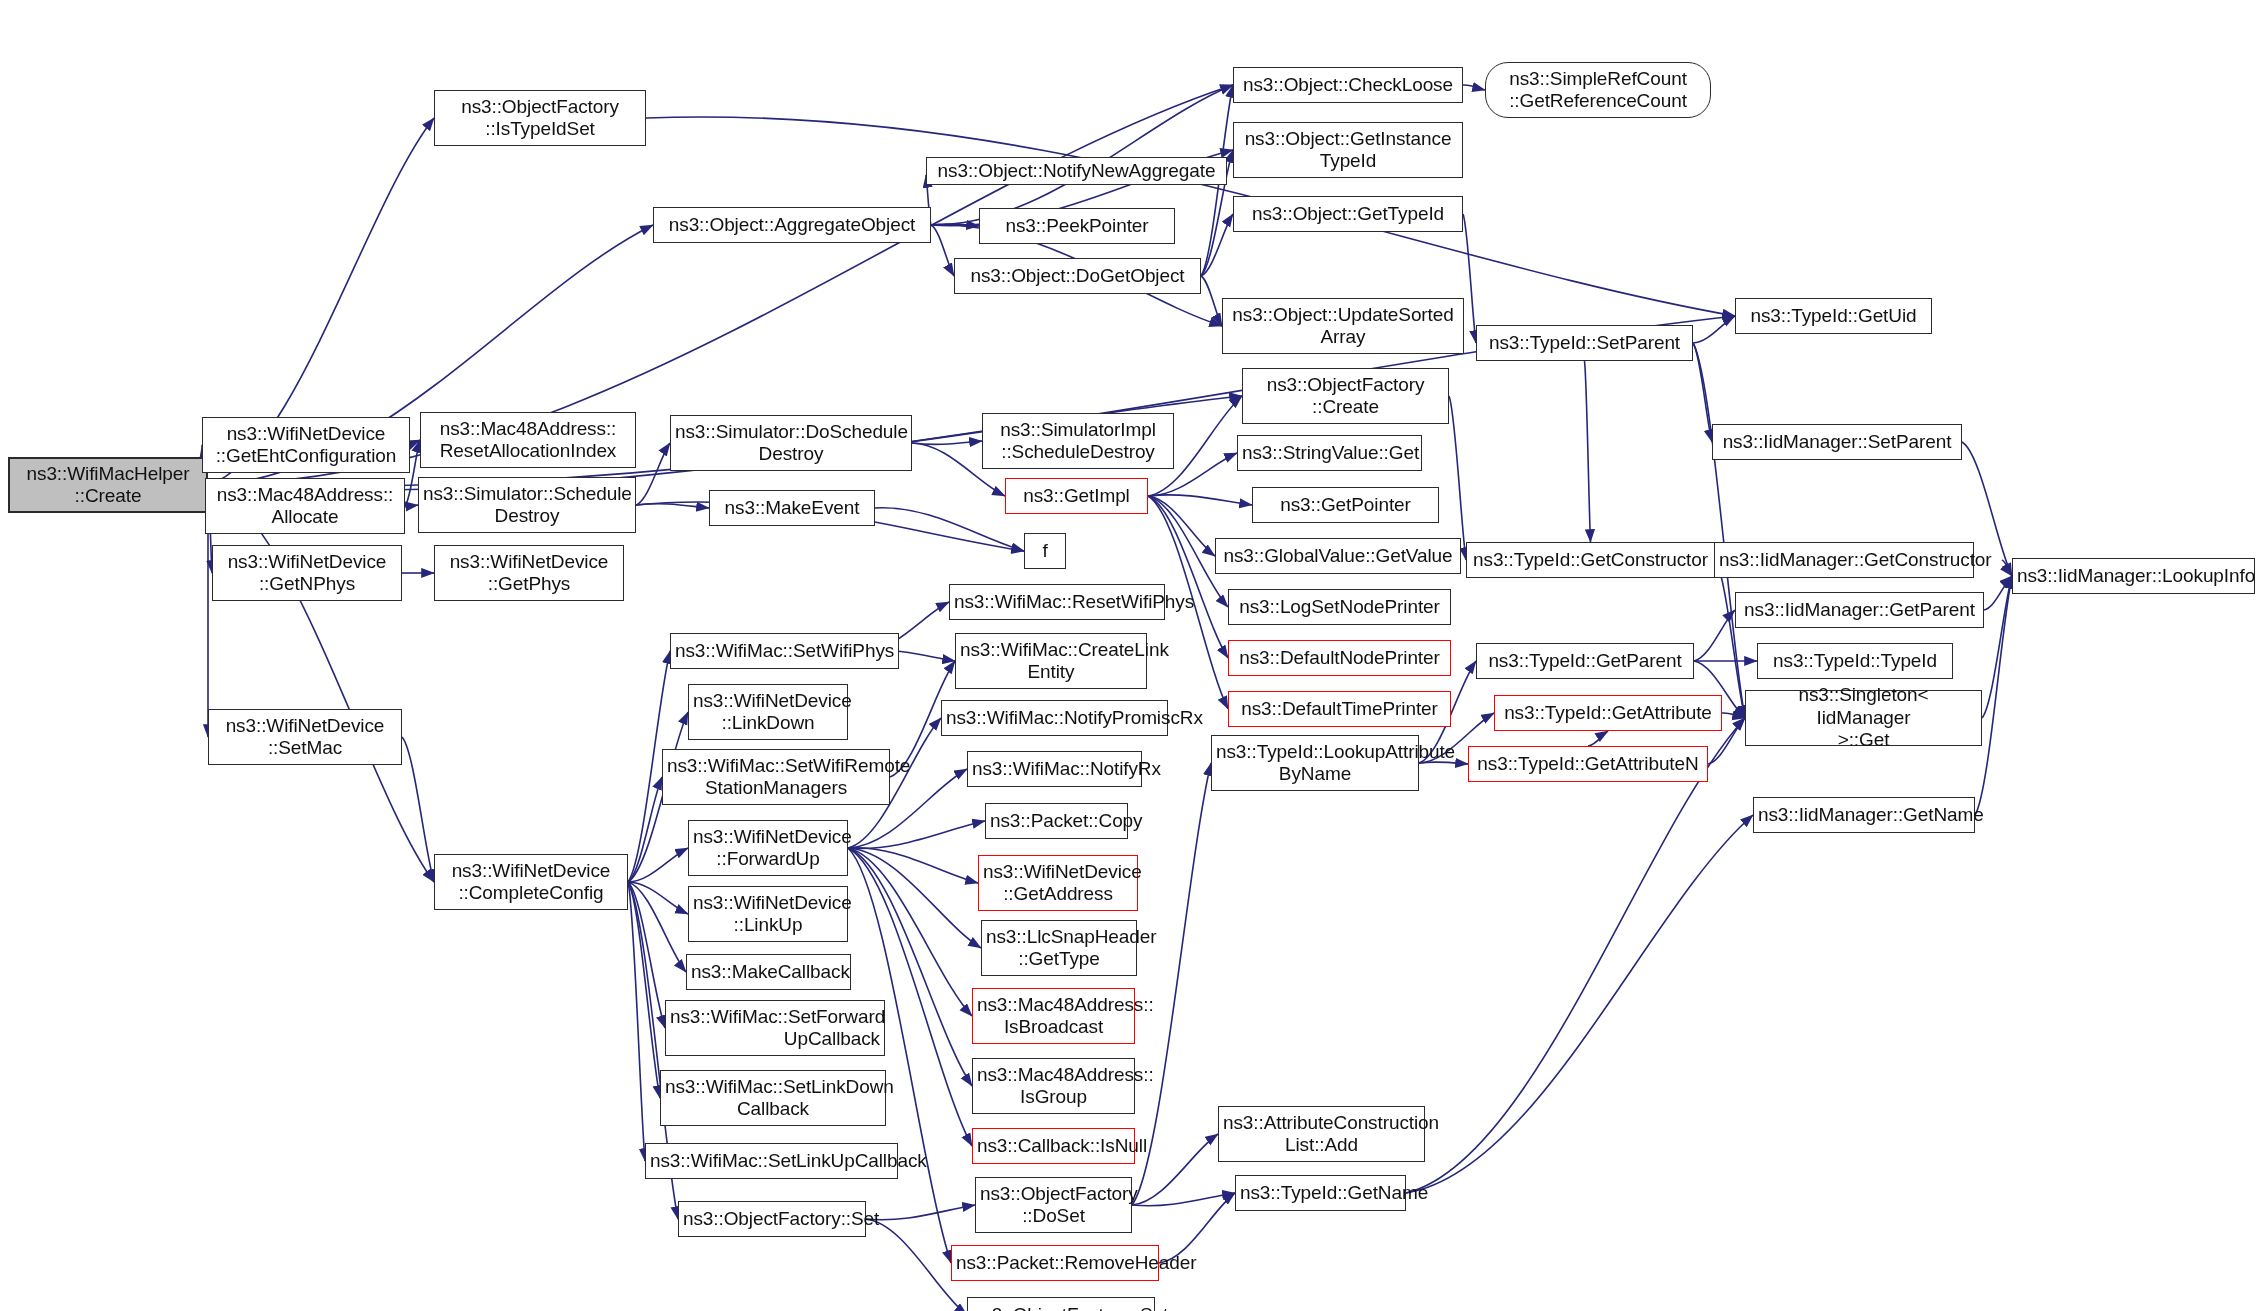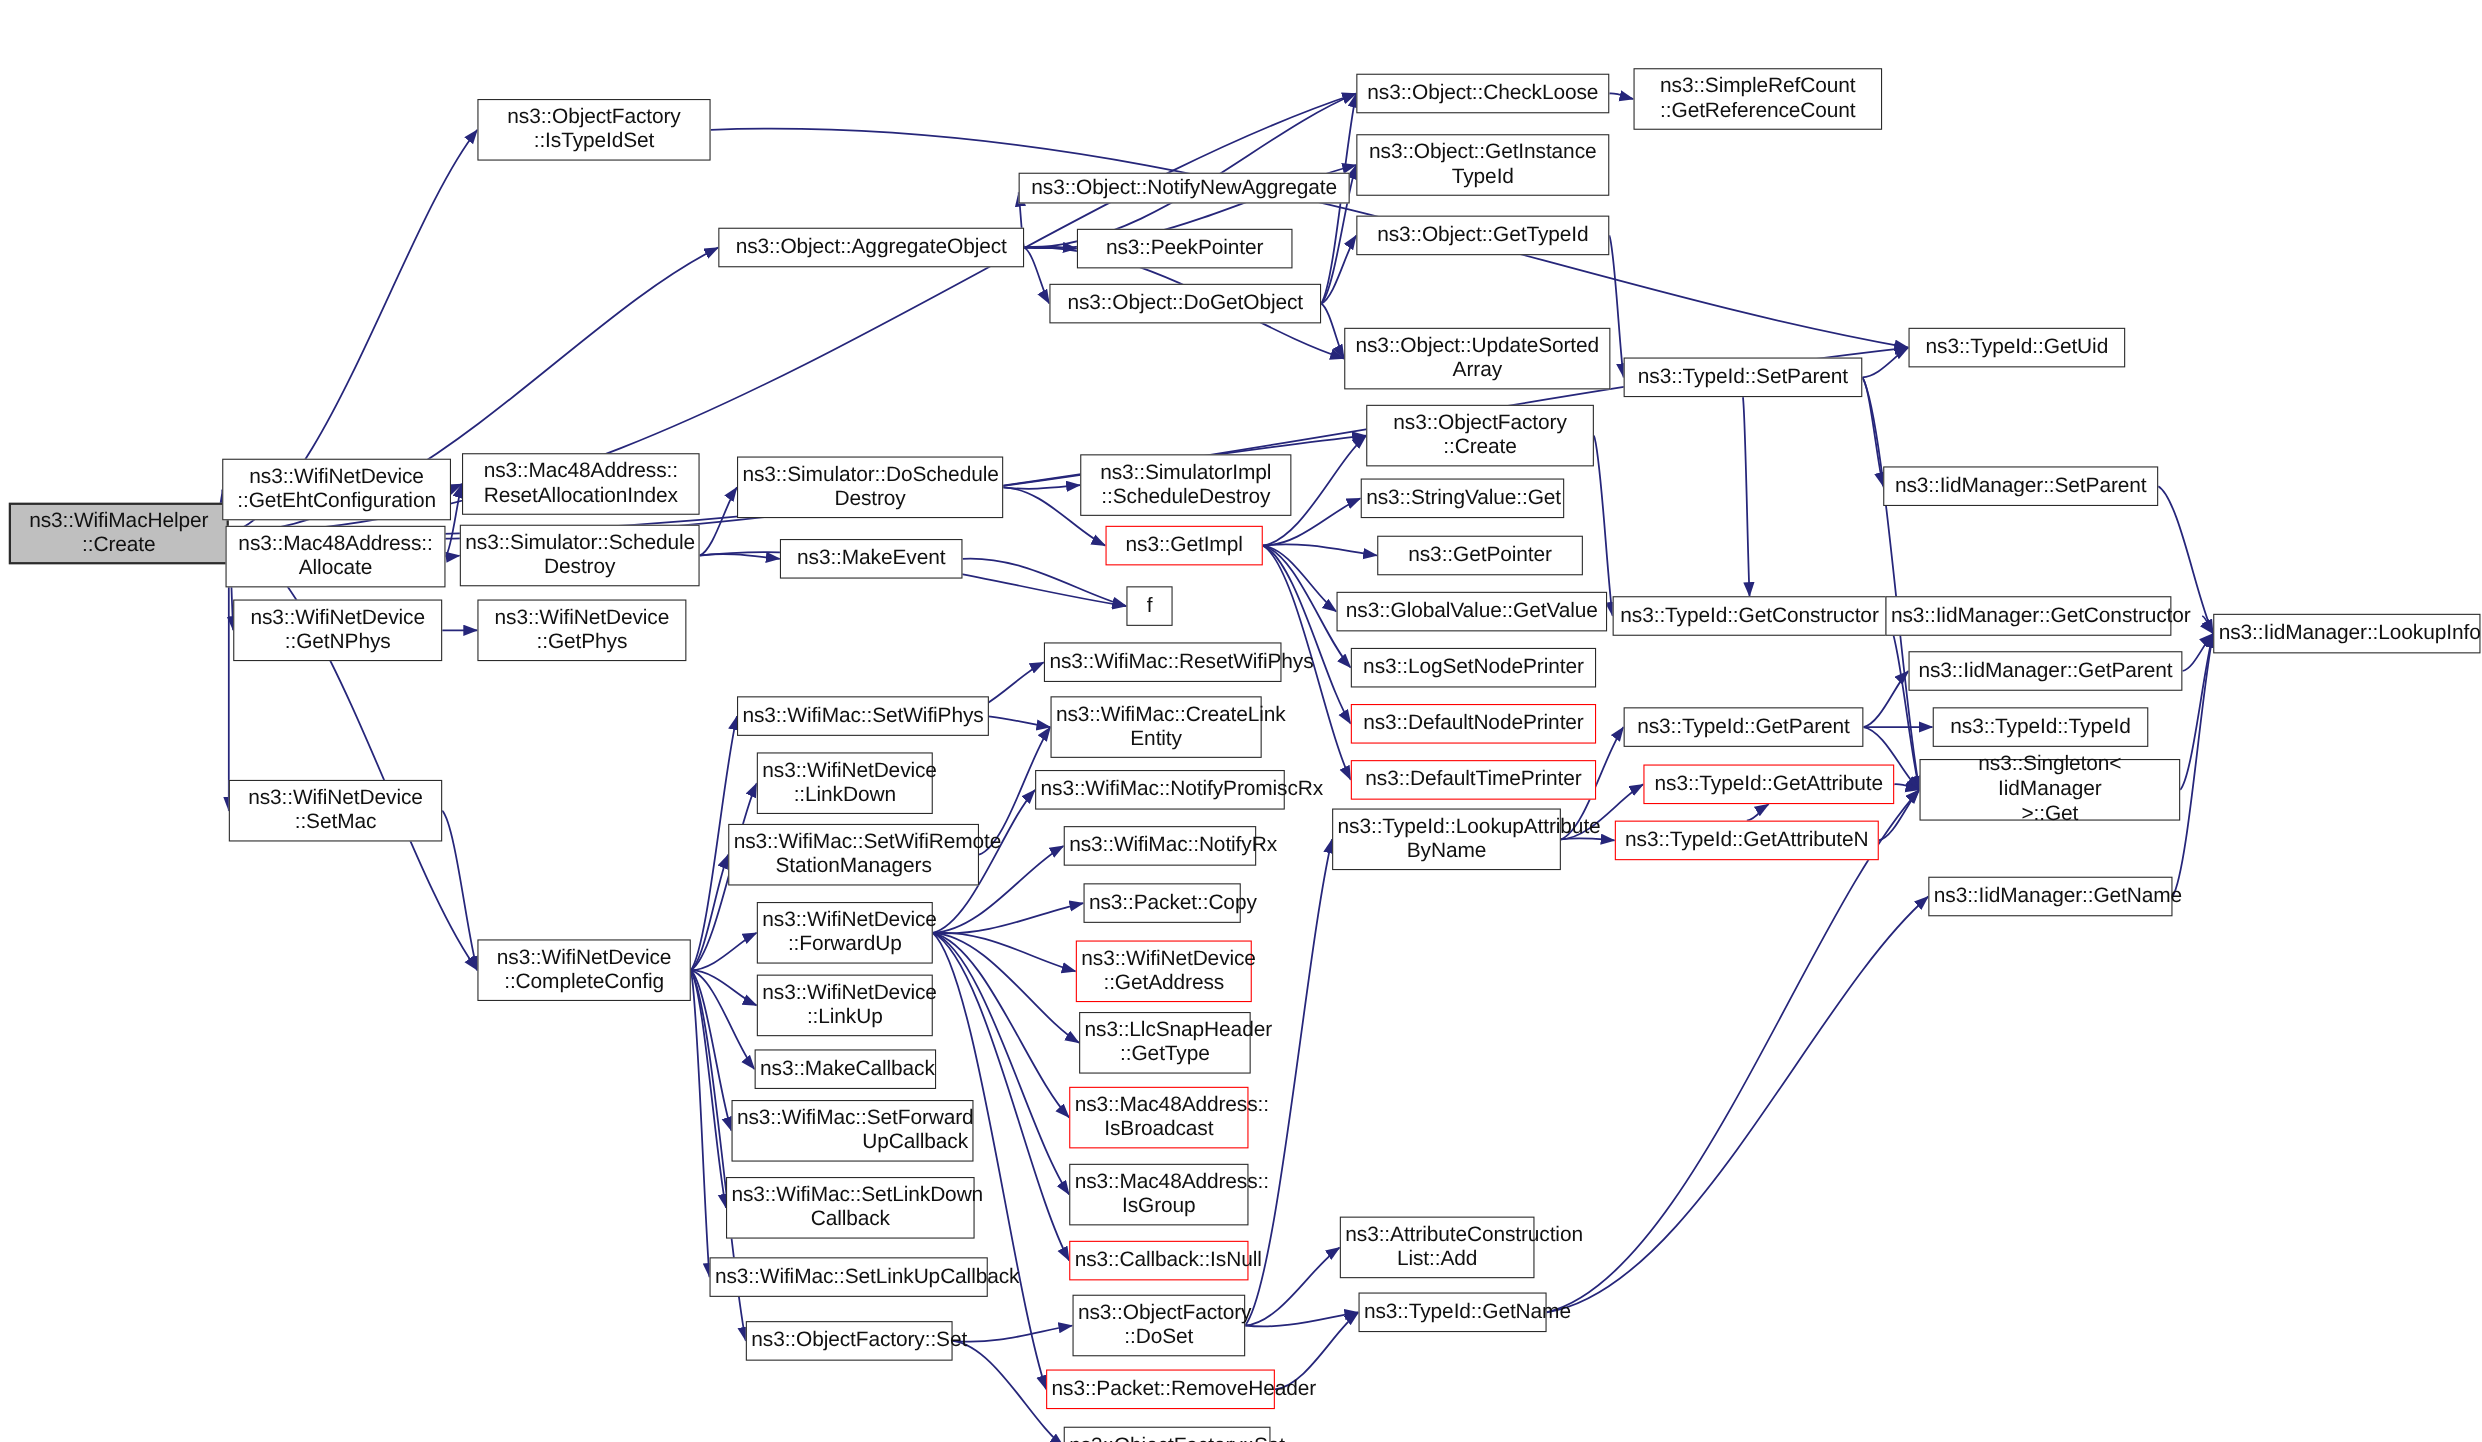--- a/index.html
+++ b/index.html
@@ -147,21 +147,21 @@
       <div class="node" style="left: 653px; top: 207px; width: 278px; height: 36px;"><span>ns3::Object::AggregateObject</span></div>
       <div class="node" style="left: 926px; top: 157px; width: 301px; height: 28px;"><span>ns3::Object::NotifyNewAggregate</span></div>
       <div class="node" style="left: 979px; top: 208px; width: 196px; height: 36px;"><span>ns3::PeekPointer</span></div>
       <div class="node" style="left: 954px; top: 258px; width: 247px; height: 36px;"><span>ns3::Object::DoGetObject</span></div>
       <div class="node" style="left: 1233px; top: 67px; width: 230px; height: 36px;"><span>ns3::Object::CheckLoose</span></div>
       <div class="node" style="left: 1233px; top: 122px; width: 230px; height: 56px;"><span>ns3::Object::GetInstance
 TypeId</span></div>
       <div class="node" style="left: 1233px; top: 196px; width: 230px; height: 36px;"><span>ns3::Object::GetTypeId</span></div>
       <div class="node" style="left: 1222px; top: 298px; width: 242px; height: 56px;"><span>ns3::Object::UpdateSorted
 Array</span></div>
-      <div class="node" style="left: 1485px; top: 62px; width: 226px; height: 56px;"><span>ns3::SimpleRefCount
+      <div class="node" style="left: 1485px; top: 62px; width: 226px; height: 56px; border-radius: 23px;"><span>ns3::SimpleRefCount
 ::GetReferenceCount</span></div>
       <div class="node" style="left: 1476px; top: 325px; width: 217px; height: 36px;"><span>ns3::TypeId::SetParent</span></div>
       <div class="node" style="left: 1735px; top: 298px; width: 197px; height: 36px; justify-content: flex-end;"><span>ns3::TypeId::GetUid</span></div>
       <div class="node" style="left: 1712px; top: 424px; width: 250px; height: 36px;"><span>ns3::IidManager::SetParent</span></div>
       <div class="node" style="left: 1242px; top: 368px; width: 207px; height: 56px;"><span>ns3::ObjectFactory
 ::Create</span></div>
       <div class="node" style="left: 1237px; top: 435px; width: 185px; height: 36px;"><span>ns3::StringValue::Get</span></div>
       <div class="node" style="left: 1252px; top: 487px; width: 187px; height: 36px;"><span>ns3::GetPointer</span></div>
       <div class="node" style="left: 1215px; top: 538px; width: 246px; height: 36px;"><span>ns3::GlobalValue::GetValue</span></div>
       <div class="node" style="left: 1228px; top: 589px; width: 223px; height: 36px;"><span>ns3::LogSetNodePrinter</span></div>
@@ -231,17 +231,17 @@
 IsBroadcast</span></div>
       <div class="node" style="left: 972px; top: 1058px; width: 163px; height: 56px;"><span>ns3::Mac48Address::
 IsGroup</span></div>
       <div class="node red" style="left: 972px; top: 1128px; width: 163px; height: 36px;"><span>ns3::Callback::IsNull</span></div>
       <div class="node" style="left: 975px; top: 1177px; width: 157px; height: 56px;"><span>ns3::ObjectFactory
 ::DoSet</span></div>
       <div class="node red" style="left: 951px; top: 1245px; width: 208px; height: 36px;"><span>ns3::Packet::RemoveHeader</span></div>
       <div class="node" style="left: 967px; top: 1297px; width: 188px; height: 36px;"><span>ns3::ObjectFactory::Set</span></div>
       <div class="node" style="left: 1211px; top: 735px; width: 208px; height: 56px;"><span>ns3::TypeId::LookupAttribute
 ByName</span></div>
-      <div class="node" style="left: 1218px; top: 1106px; width: 177px; height: 56px;"><span>ns3::AttributeConstruction
+      <div class="node" style="left: 1218px; top: 1106px; width: 207px; height: 56px;"><span>ns3::AttributeConstruction
 List::Add</span></div>
       <div class="node" style="left: 1235px; top: 1175px; width: 171px; height: 36px;"><span>ns3::TypeId::GetName</span></div>
     </div>
 </div>
 
 </body></html>

